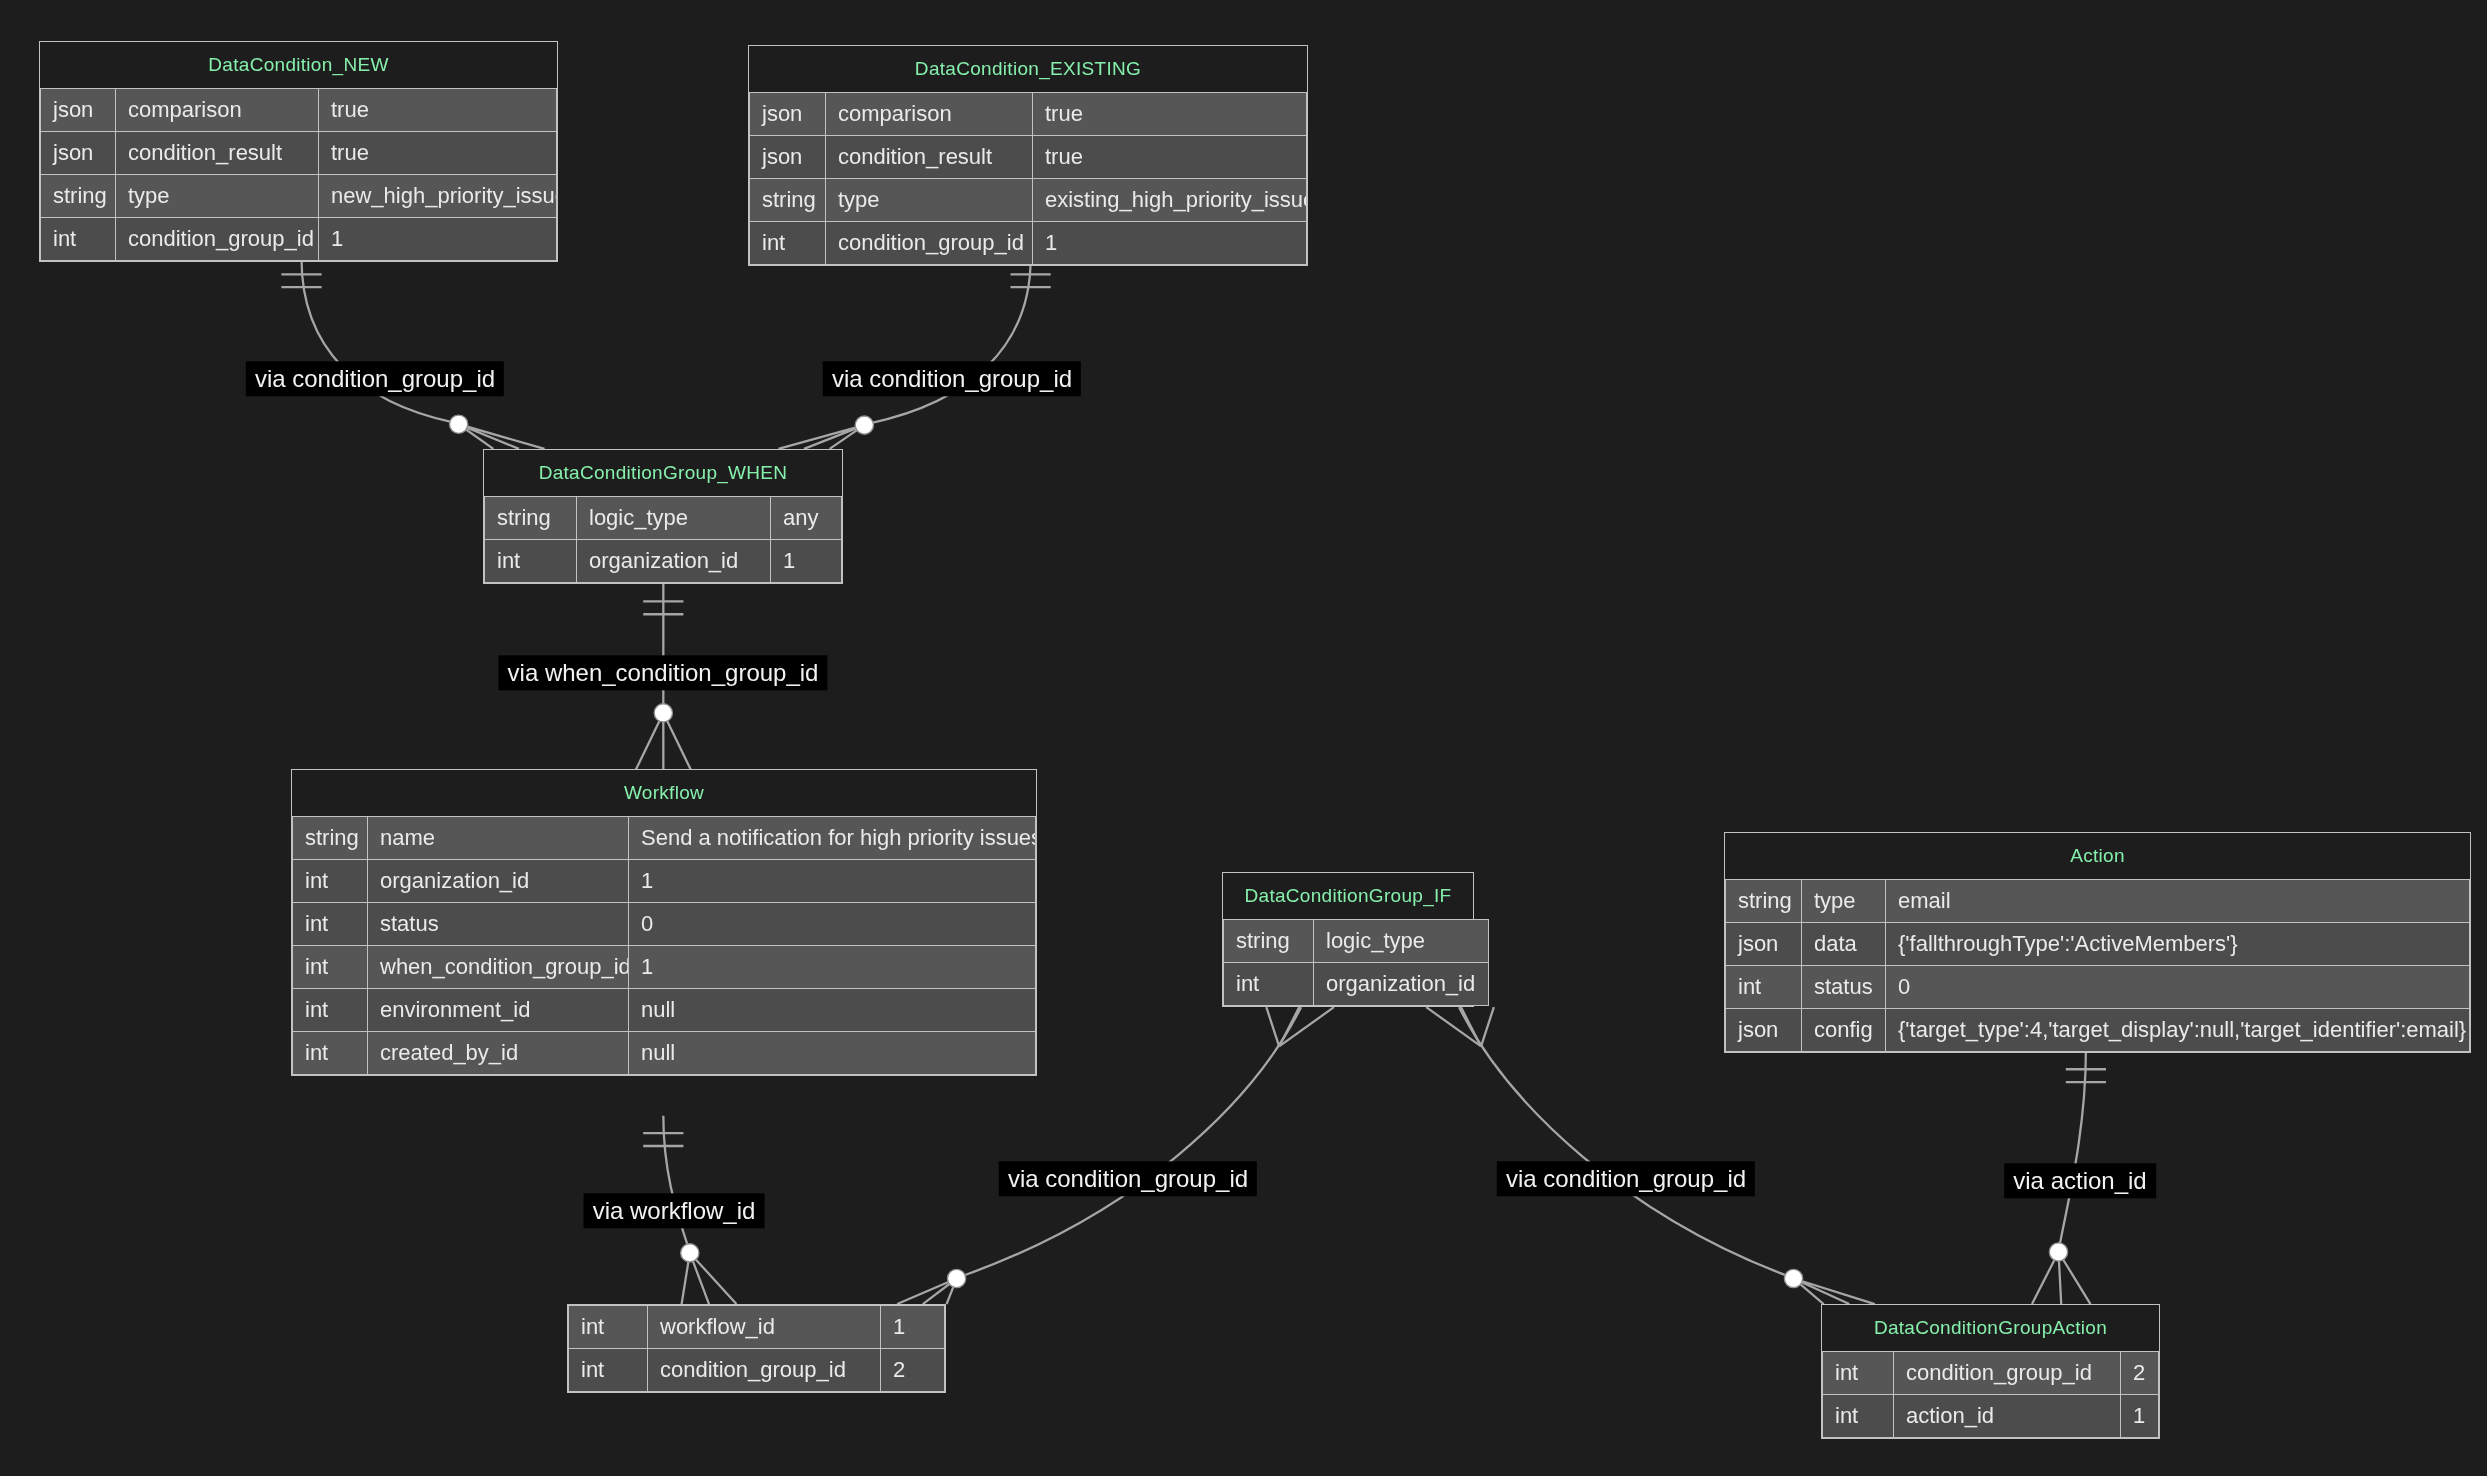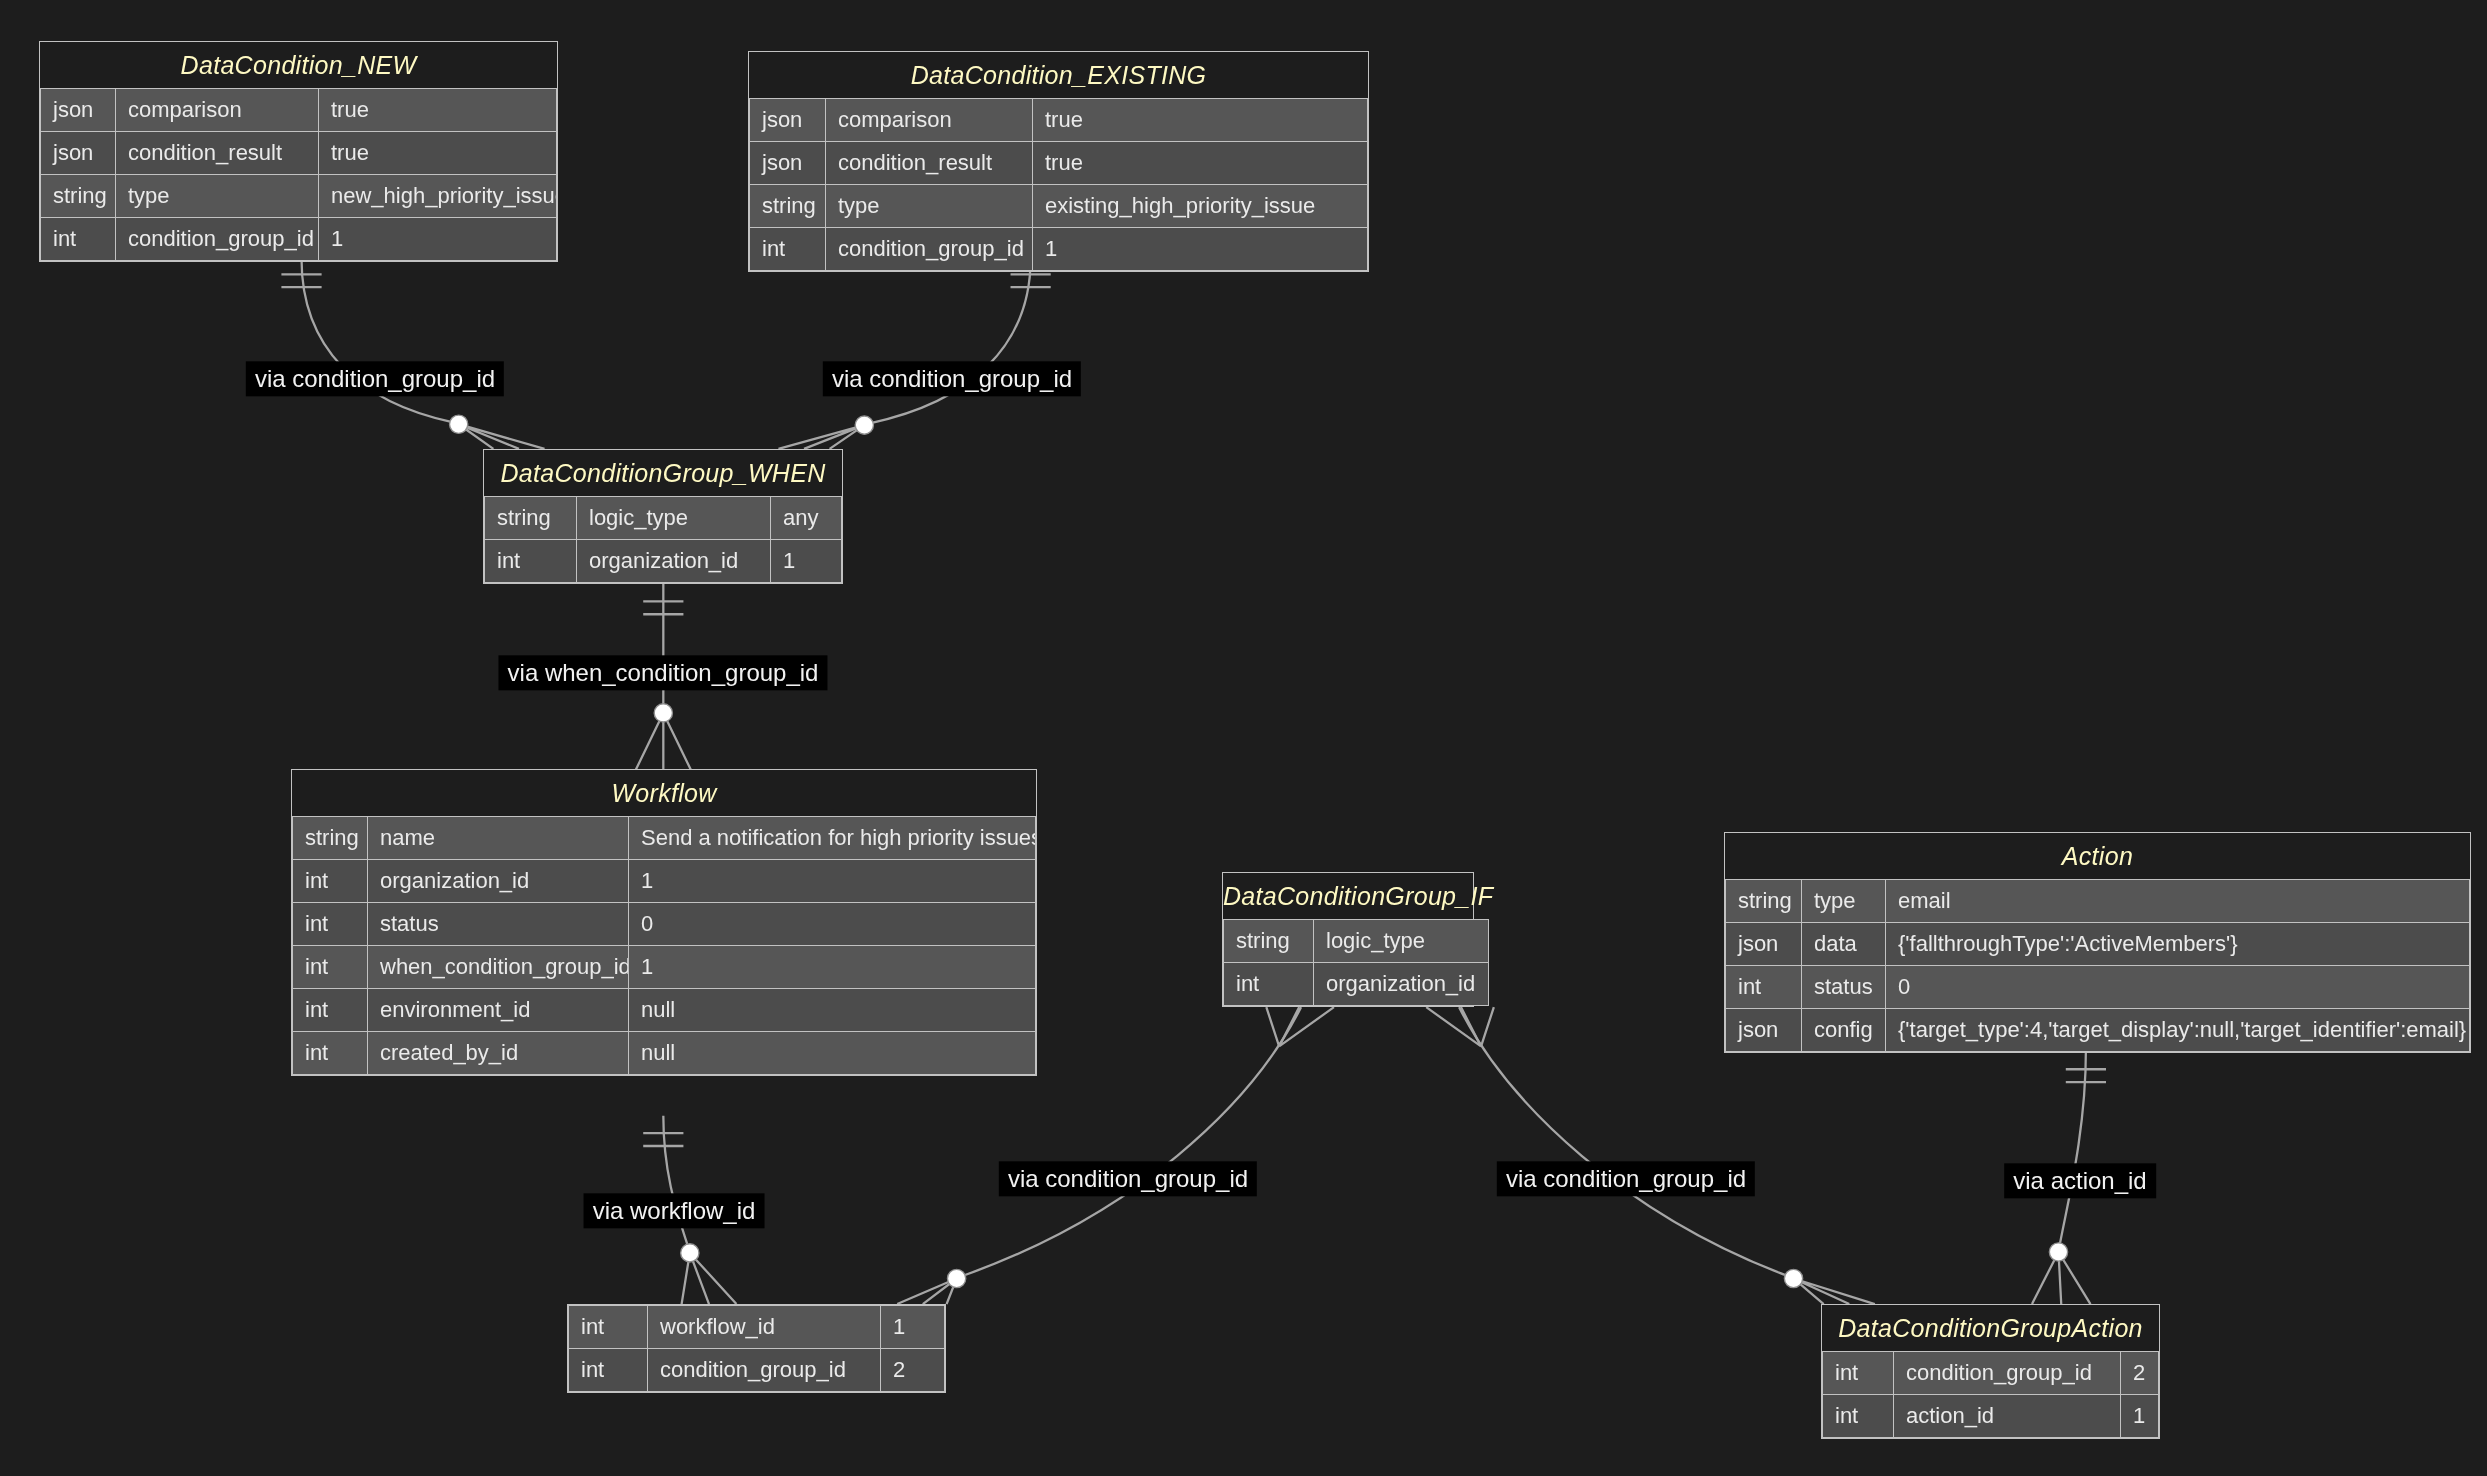--- a/index.html
+++ b/index.html
@@ -2,21 +2,21 @@
 <html style="font-size:14.6px"><head>
 <meta charset="utf-8">
 <style>
   html,body{margin:0;padding:0;background:#1d1d1d;}
   .canvas{position:relative;width:2487px;height:1477px;background:#1d1d1d;overflow:hidden;
           font-family:"Liberation Sans",sans-serif;color:#e9e9e9;}
   svg.edges{position:absolute;left:0;top:0;}
   svg.edges path{stroke:#a6a6a6;stroke-width:2.5;fill:none;}
   svg.edges circle{fill:#ffffff;stroke:#8f8f8f;stroke-width:1.5;}
   .entity{position:absolute;border:1.8px solid #c2c2c2;background:#1d1d1d;box-sizing:border-box;}
-  .entity-title{height:46px;line-height:46px;text-align:center;font-size:25px;color:#fef9c3;letter-spacing:0.3px;font-style:italic;}
+  .entity-title{height:46px;line-height:46px;text-align:center;font-size:19px;color:#86efac;letter-spacing:0.3px;}
   table.attrs{border-collapse:collapse;table-layout:fixed;width:100%;}
   table.attrs td{height:43px;box-sizing:border-box;padding:0 12px;font-size:22px;color:#eaeaea;
                  border:1.4px solid #c2c2c2;white-space:nowrap;overflow:hidden;vertical-align:middle;}
   tr.odd td{background:#565656;}
   tr.even td{background:#4c4c4c;}
   .edge-label{position:absolute;transform:translate(-50%,-50%);background:#000000;padding:3.7px 9.1px;
               font-size:24px;color:#f2f2f2;white-space:nowrap;z-index:3;}
 </style>
 </head>
 <body>
@@ -109,21 +109,21 @@
       </tr>
       <tr class="even">
         <td>int</td>
         <td>condition_group_id</td>
         <td>1</td>
       </tr>
     </tbody>
       </table>
   </div>
 
-  <div class="entity" style="left:748px;top:51px;width:621px">
+  <div class="entity" style="left:748px;top:45px;width:560px">
     <div class="entity-title">DataCondition_EXISTING</div>
     <table class="attrs">
       <colgroup>
           <col style="width:76px">
           <col style="width:207px">
           <col>
         </colgroup>
       <tbody>
           <tr class="odd">
         <td>json</td>

